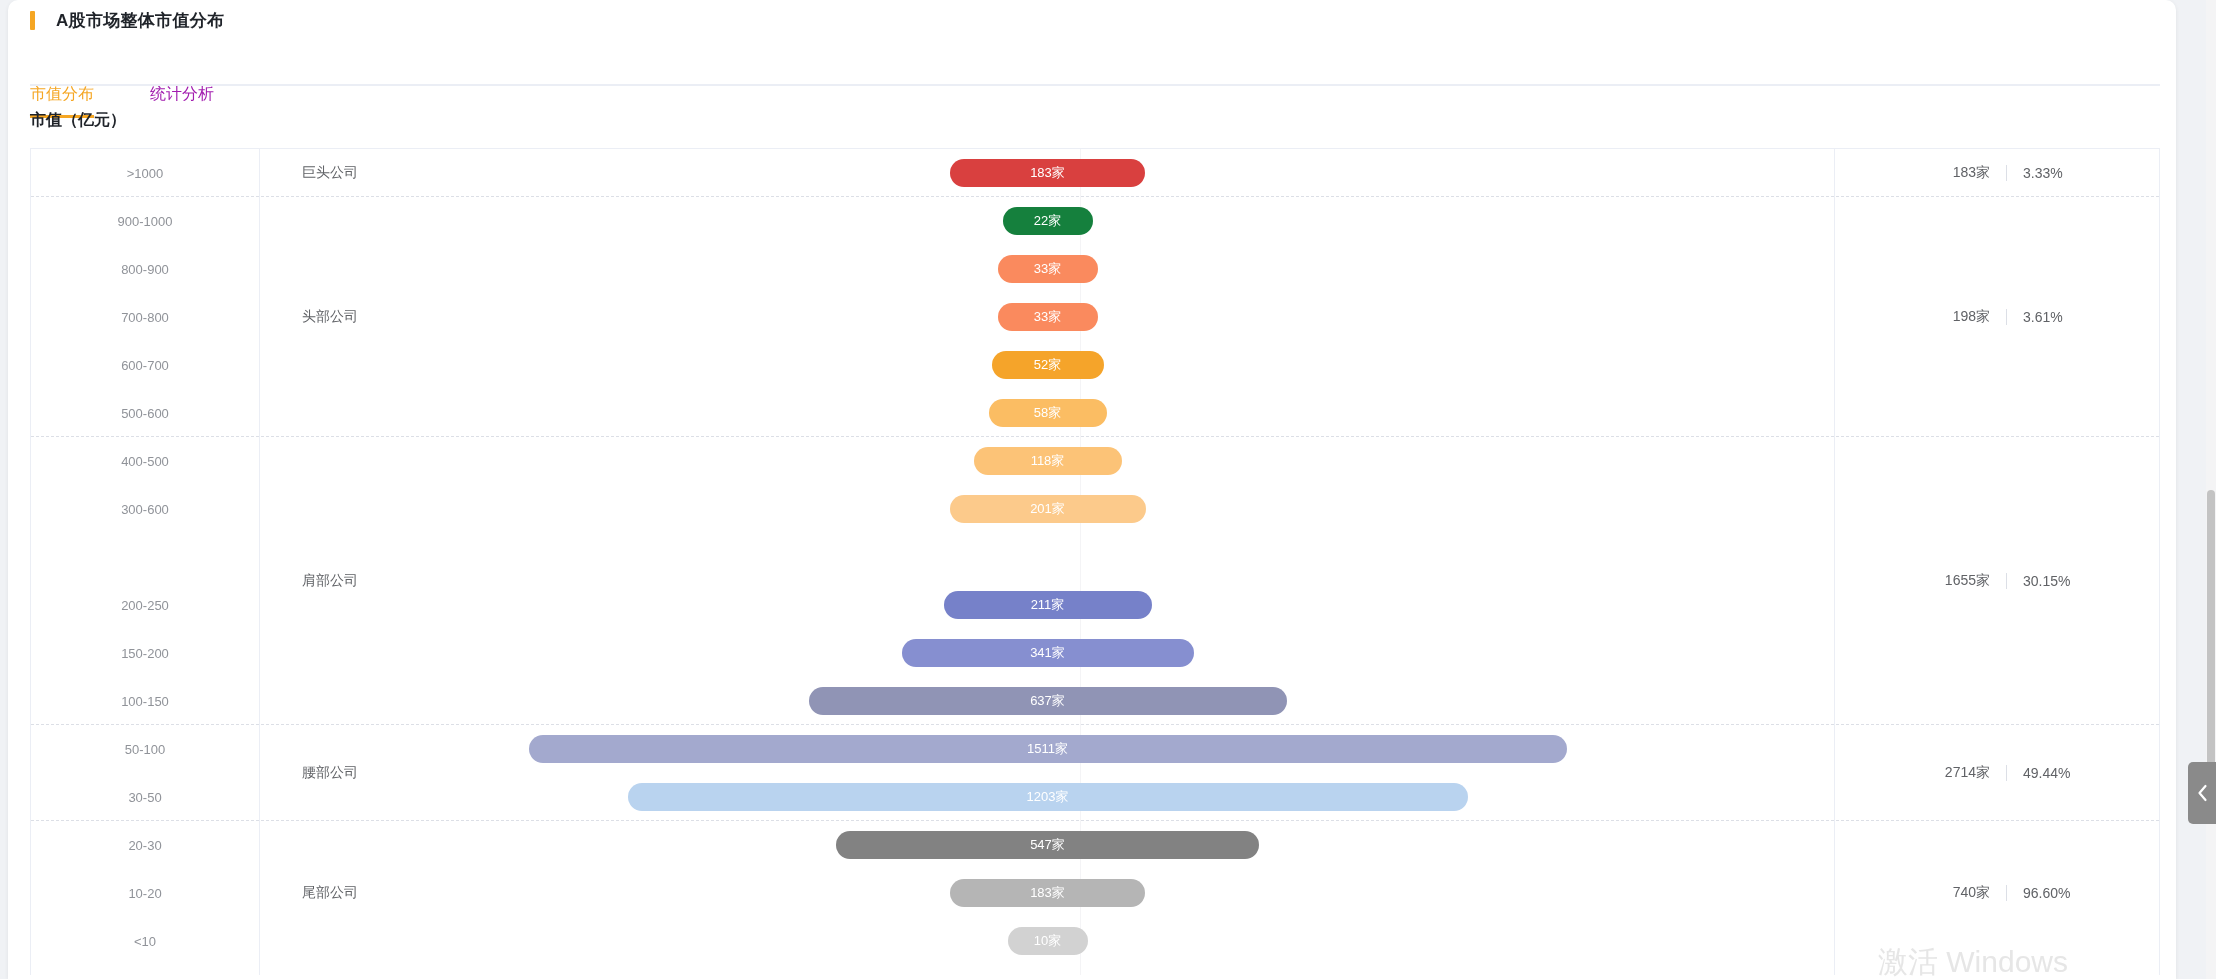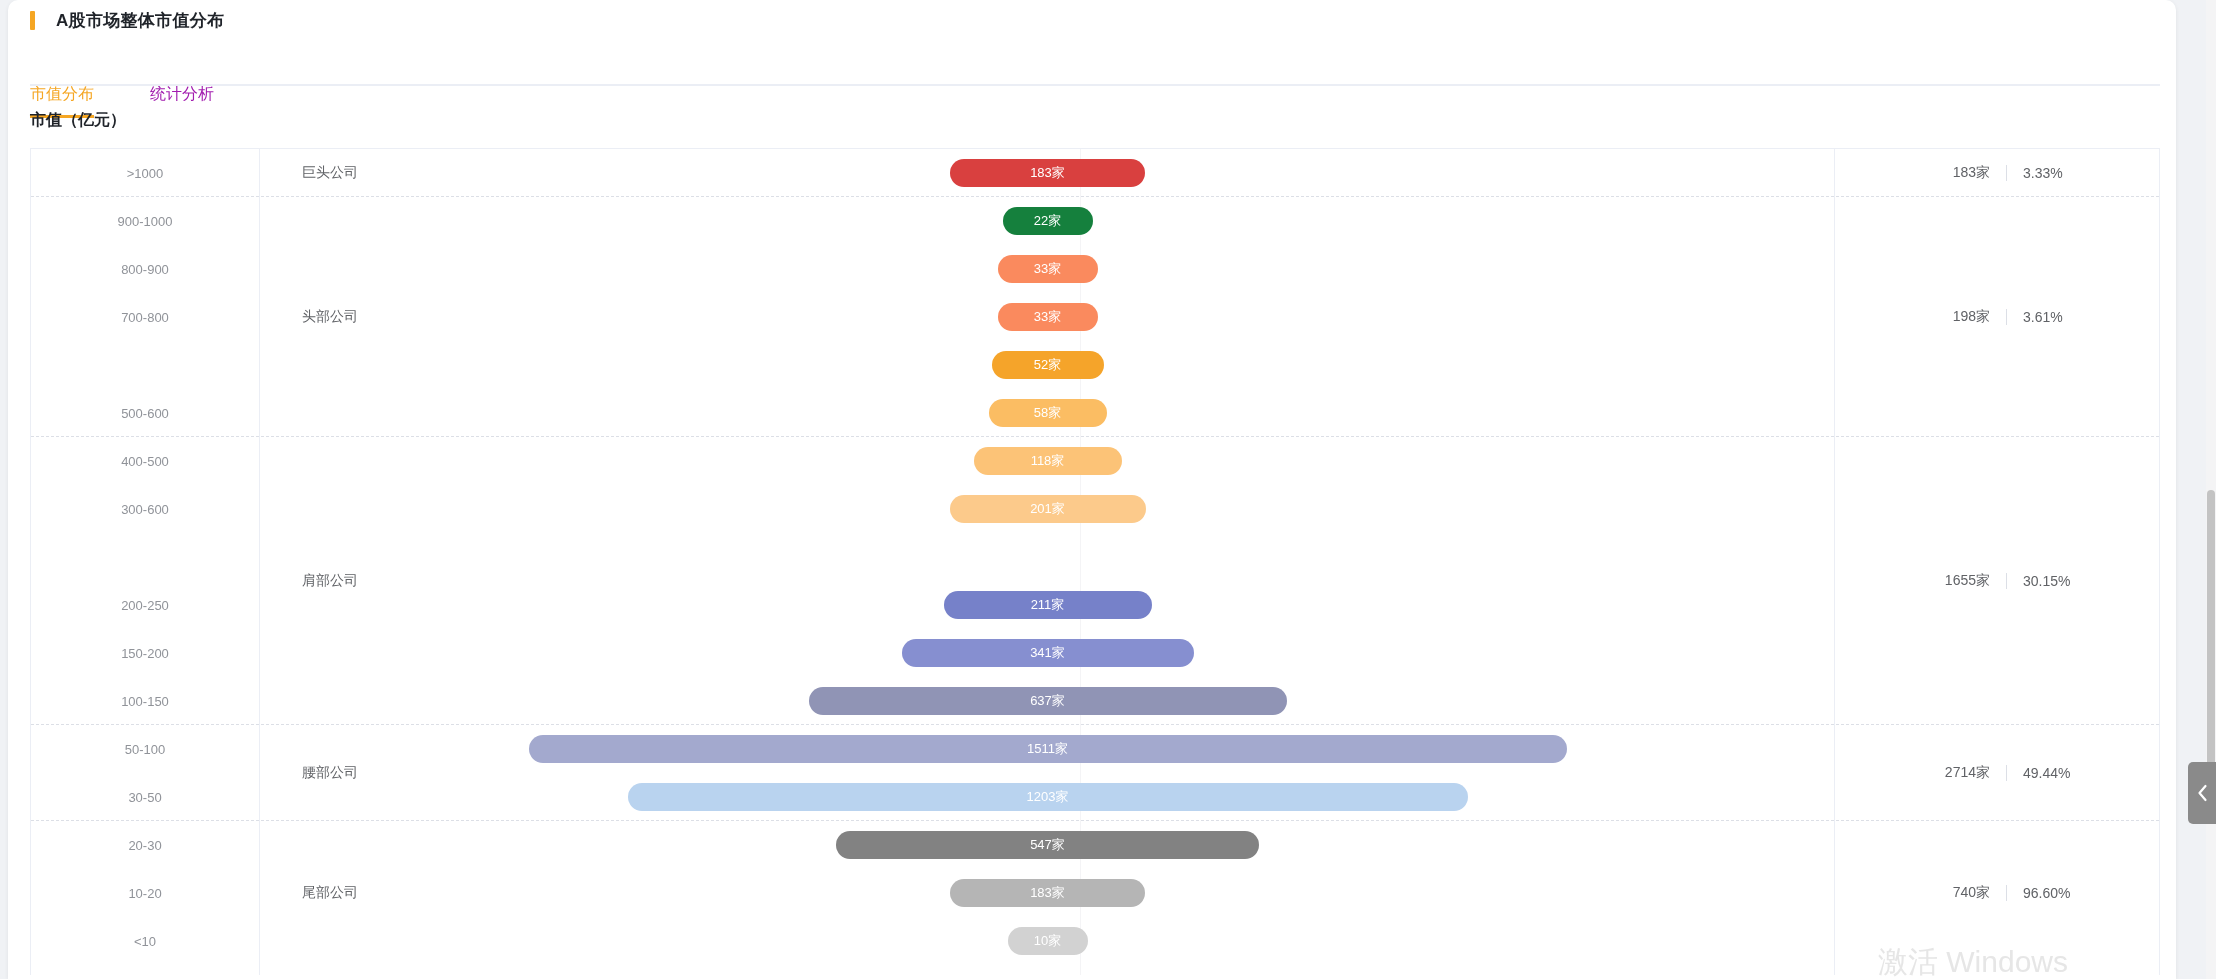--- a/index.html
+++ b/index.html
@@ -254,20 +254,21 @@
           </div>
           <div class="row" style="top: 144px;">
             <div class="row-label">700-800</div>
             <div class="bar-area">
               <div class="bar" title="700-800 : 33家" style="width: 100px; left: calc(50% - 50px); background: rgb(250, 138, 94);">
                 <span>33家</span>
               </div>
             </div>
           </div>
           <div class="row" style="top: 192px;">
+            <div class="row-label">600-700</div>
             <div class="bar-area">
               <div class="bar" title="600-700 : 52家" style="width: 112px; left: calc(50% - 56px); background: rgb(245, 164, 42);">
                 <span>52家</span>
               </div>
             </div>
           </div>
           <div class="row" style="top: 240px;">
             <div class="row-label">500-600</div>
             <div class="bar-area">
               <div class="bar" title="500-600 : 58家" style="width: 118px; left: calc(50% - 59px); background: rgb(251, 189, 99);">

